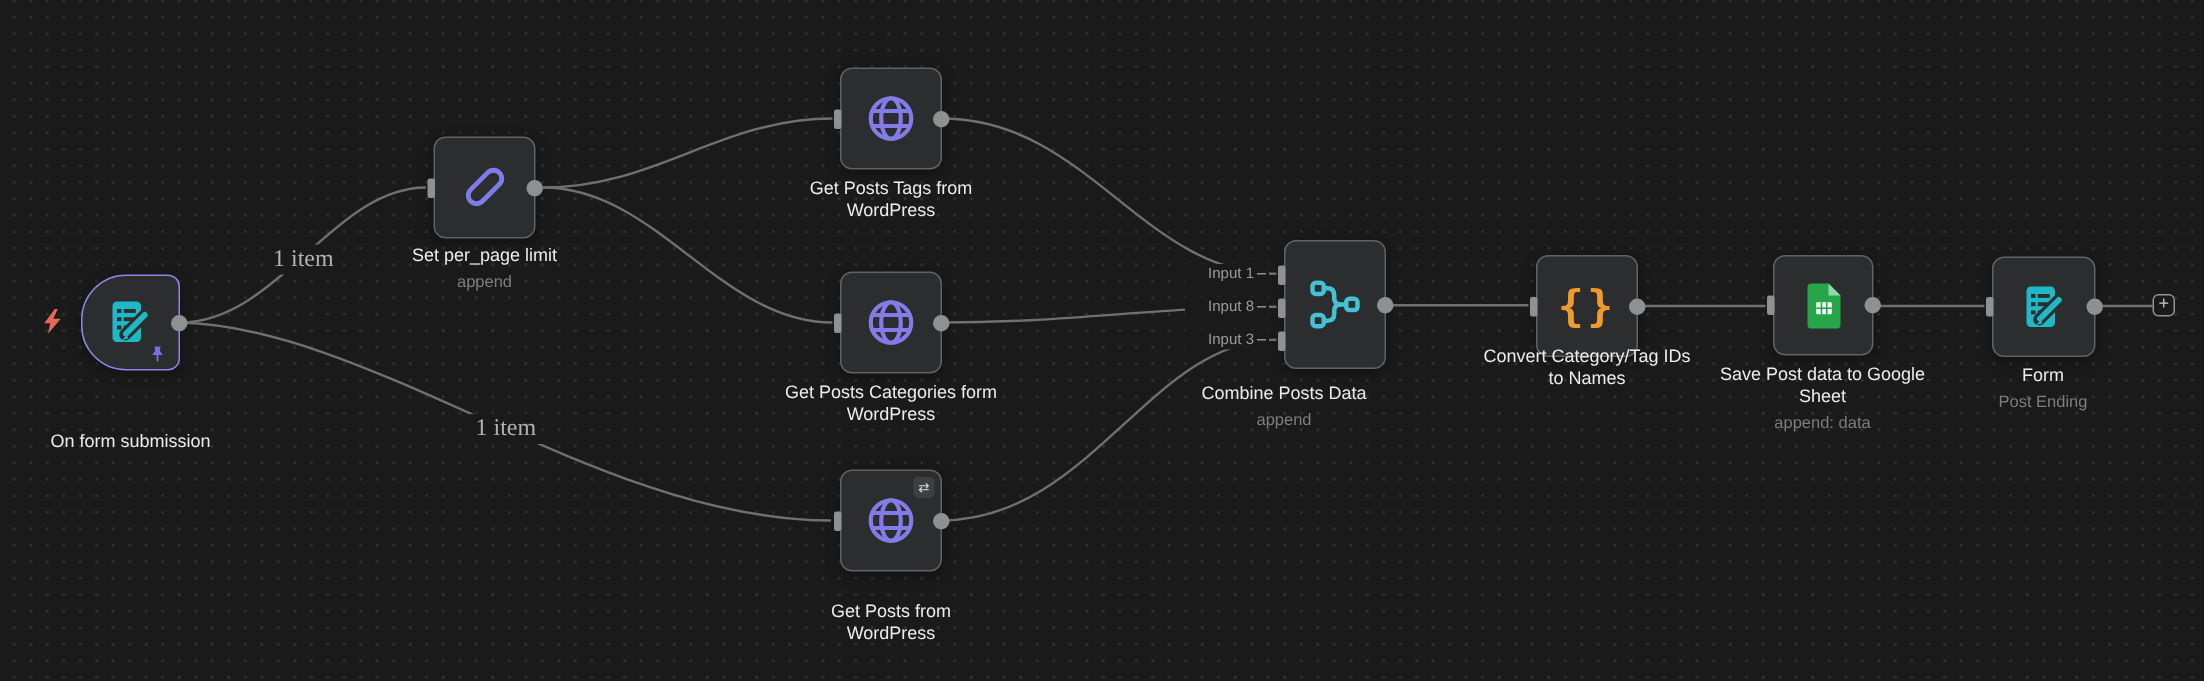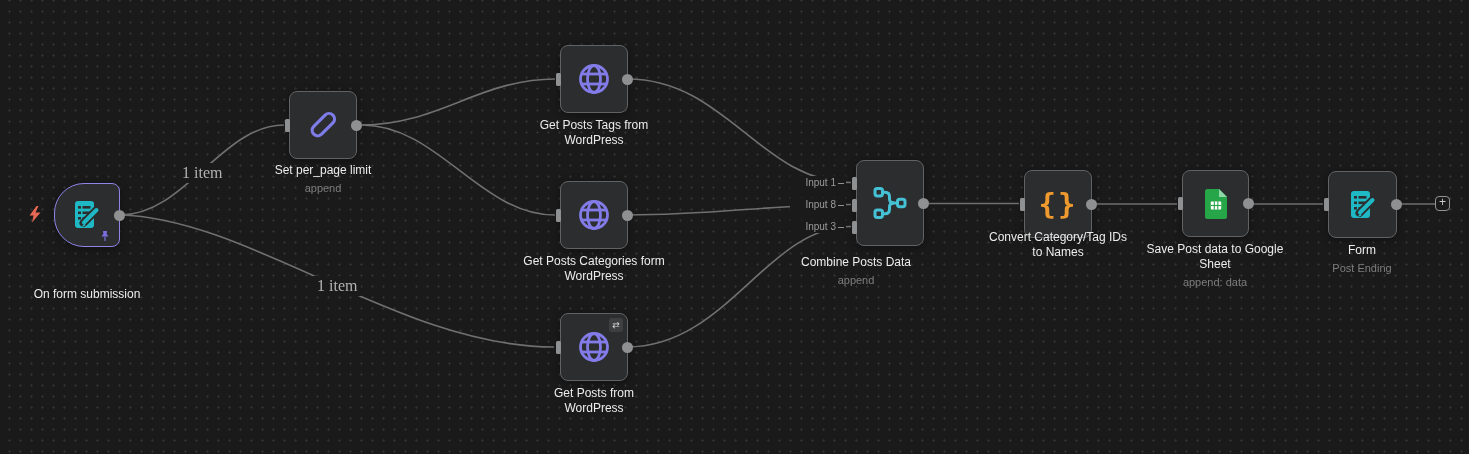--- a/index.html
+++ b/index.html
@@ -171,21 +171,21 @@
         <g fill="none" stroke="#837ce8" stroke-width="2.8">
           <circle cx="20" cy="20" r="13.5"></circle>
           <ellipse cx="20" cy="20" rx="6.5" ry="13.5"></ellipse>
           <line x1="7.6" y1="15" x2="32.4" y2="15"></line>
           <line x1="7.6" y1="25" x2="32.4" y2="25"></line>
         </g>
       </svg>
       <div class="badge" style="right:4px;top:4px;">⇄</div>
       <span class="port-out"></span>
     </div>
-    <div class="label" style="left:524px;top:386px;width:140px;">
+    <div class="label" style="left:524px;top:400px;width:140px;">
       <div class="title">Get Posts from WordPress</div>
     </div>
   </div>
 
   <div class="node">
     <div class="mport-label" style="left:790px;top:176px;">Input 1</div>
     <div class="mport-label" style="left:790px;top:198px;">Input 8</div>
     <div class="mport-label" style="left:790px;top:220px;">Input 3</div>
     <div class="box" style="left:856px;top:160px;width:68px;height:86px;">
       <span class="mport" style="top:16px;"></span>

